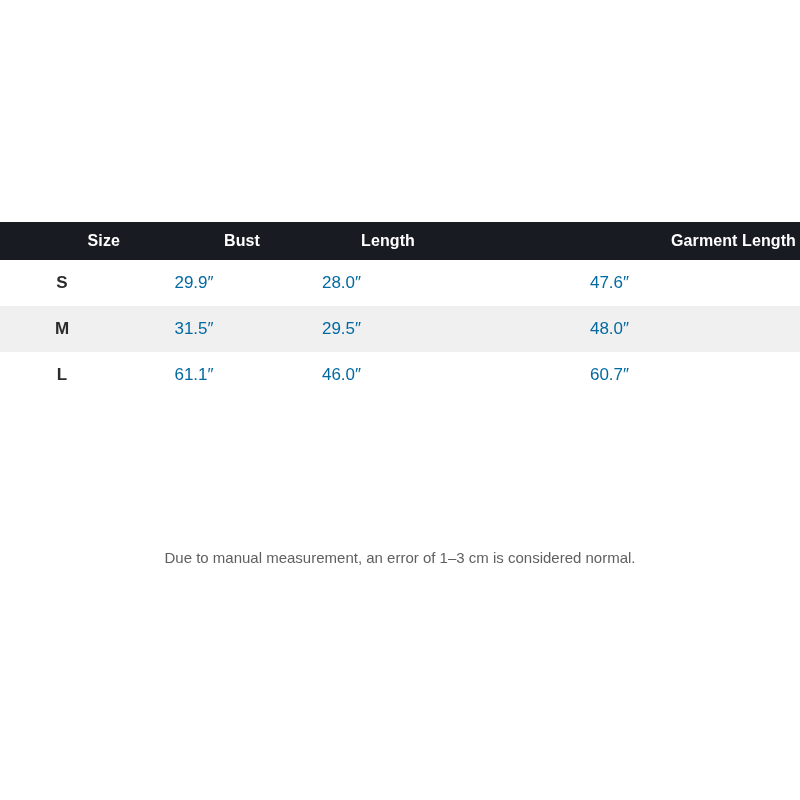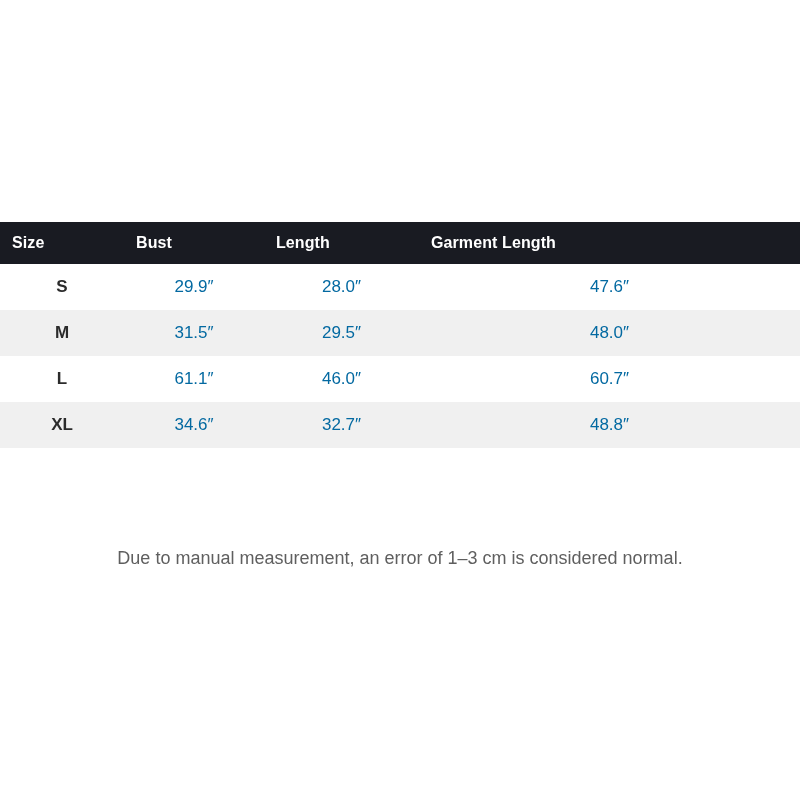--- a/index.html
+++ b/index.html
@@ -42,24 +42,24 @@
 
   thead tr.head-row {
     background: #191b22;
   }
 
   th.head-cell {
     height: 38px;
     color: #ffffff;
     font-size: 16px;
     font-weight: bold;
-    text-align: left;
+    text-align: right;
     vertical-align: middle;
     letter-spacing: 0.1px;
-    padding: 12px;
+    padding: 4px;
     white-space: nowrap;
     margin-top: 23px;
   }
 
   tbody tr.data-row {
     height: 46px;
   }
   tbody tr.data-row.stripe-light { background: #ffffff; }
   tbody tr.data-row.stripe-dark  { background: #f0f0f0; }
 
@@ -79,21 +79,21 @@
     color: #2b2b2b;
   }
 
   
   #chart-note {
     position: absolute;
     left: 0;
     top: 547px;
     width: 800px;
     text-align: center;
-    font-size: 18px;
+    font-size: 15px;
     color: #5f5f5f;
     line-height: 22px;
     white-space: nowrap;
   }
 </style>
 </head>
 <body>
 
 <div id="page">
 
@@ -129,26 +129,20 @@
           <td class="cell">48.0″</td>
         </tr>
 
         <tr class="data-row stripe-light">
           <td class="cell size-cell">L</td>
           <td class="cell">61.1″</td>
           <td class="cell">46.0″</td>
           <td class="cell">60.7″</td>
         </tr>
 
-        <tr class="data-row stripe-dark">
-          <td class="cell size-cell">XL</td>
-          <td class="cell">34.6″</td>
-          <td class="cell">32.7″</td>
-          <td class="cell">48.8″</td>
-        </tr>
 
 
 
       </tbody>
     </table>
   </div>
 
   <div id="chart-note">Due to manual measurement, an error of 1–3 cm is considered normal.</div>
 
 </div>

